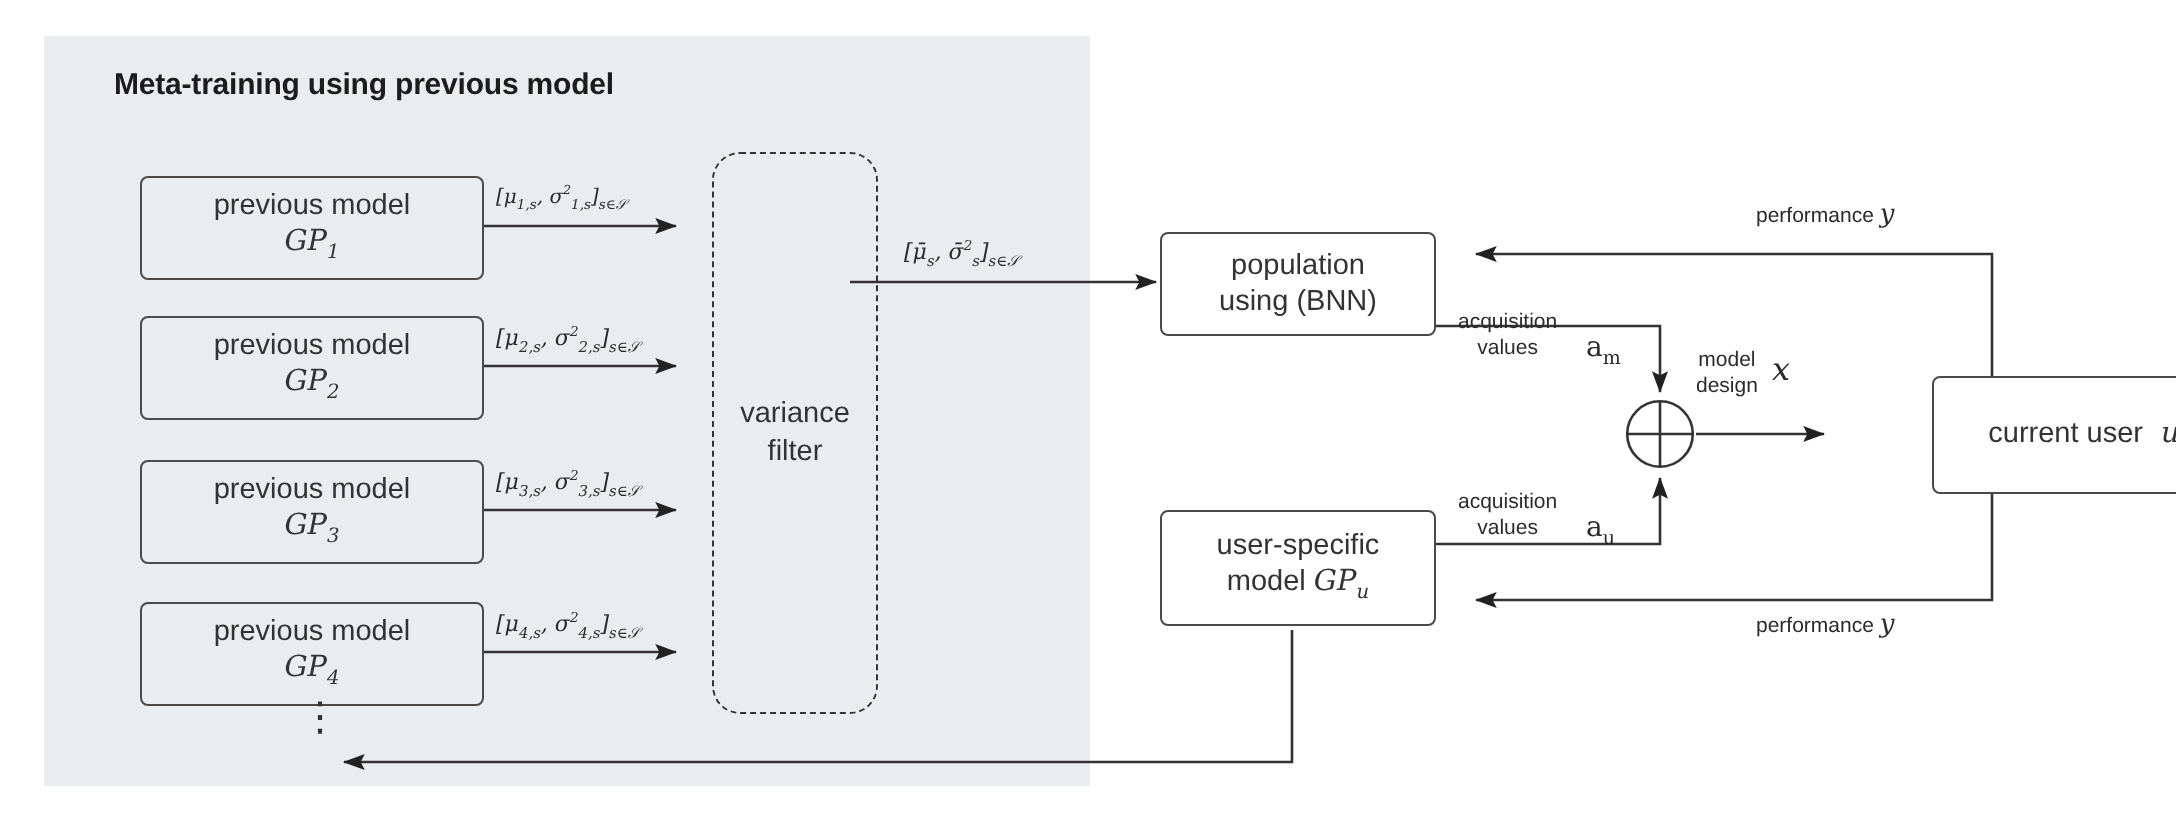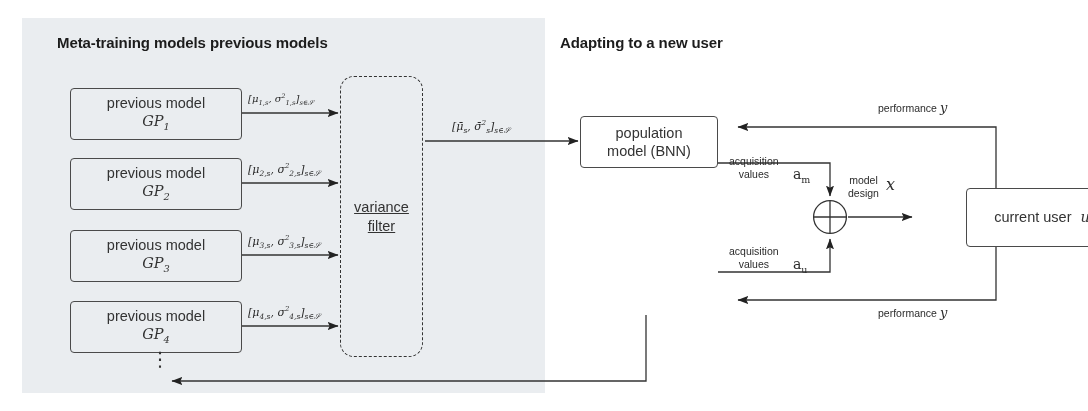--- a/index.html
+++ b/index.html
@@ -50,22 +50,21 @@
 
     <line x1="848" y1="217" x2="912" y2="217" stroke="#333" stroke-width="1.3" marker-end="url(#ah)"></line>
 
     <path d="M996,188 L996,127 L738,127" fill="none" stroke="#333" stroke-width="1.3" marker-end="url(#ah)"></path>
 
     <path d="M996,247 L996,300 L738,300" fill="none" stroke="#333" stroke-width="1.3" marker-end="url(#ah)"></path>
 
     <path d="M646,315 L646,381 L172,381" fill="none" stroke="#333" stroke-width="1.3" marker-end="url(#ah)"></path>
   </svg>
 
-  <div class="ttl" style="left:57px;top:34px;">Meta-training models previous models</div>
-  <div class="ttl" style="left:560px;top:34px;">Adapting to a new user</div>
+  <div class="ttl" style="left:57px;top:34px;">Meta-training using previous model</div>
 
   <div class="box" style="left:70px;top:88px;width:172px;height:52px;">
     <span>previous model</span>
     <span class="l2 serif"><span>GP</span><sub>1</sub></span>
   </div>
   <div class="box" style="left:70px;top:158px;width:172px;height:52px;">
     <span>previous model</span>
     <span class="l2 serif"><span>GP</span><sub>2</sub></span>
   </div>
   <div class="box" style="left:70px;top:230px;width:172px;height:52px;">
@@ -80,32 +79,36 @@
   <div class="mlbl" style="left:248px;top:92px;font-size:10px;">[<span>μ</span><sub>1,s</sub>, <span>σ</span><sup>2</sup><sub>1,s</sub>]<sub>s∈𝒮</sub></div>
 
   <div class="mlbl" style="left:248px;top:162px;font-size:11px;">[<span>μ</span><sub>2,s</sub>, <span>σ</span><sup>2</sup><sub>2,s</sub>]<sub>s∈𝒮</sub></div>
 
   <div class="mlbl" style="left:248px;top:234px;font-size:11px;">[<span>μ</span><sub>3,s</sub>, <span>σ</span><sup>2</sup><sub>3,s</sub>]<sub>s∈𝒮</sub></div>
 
   <div class="mlbl" style="left:248px;top:305px;font-size:11px;">[<span>μ</span><sub>4,s</sub>, <span>σ</span><sup>2</sup><sub>4,s</sub>]<sub>s∈𝒮</sub></div>
 
   <div class="dots" style="left:150px;top:355px;width:20px;">⋮</div>
 
-  <div class="dashbox" style="left:340px;top:76px;width:83px;height:281px;text-decoration:underline;">
+  <div class="dashbox" style="left:356px;top:76px;width:83px;height:281px;">
     <span>variance</span>
     <span>filter</span>
   </div>
 
   <div class="mlbl" style="left:452px;top:119px;font-size:11px;">[<span>μ̄</span><sub>s</sub>, <span>σ̄</span><sup>2</sup><sub>s</sub>]<sub>s∈𝒮</sub></div>
 
   <div class="box" style="left:580px;top:116px;width:138px;height:52px;">
     <span>population</span>
-    <span>model (BNN)</span>
+    <span>using (BNN)</span>
   </div>
 
+  <div class="box" style="left:580px;top:255px;width:138px;height:58px;">
+    <span>user-specific</span>
+    <span><span>model </span><span class="serif"><span>GP</span><sub>u</sub></span></span>
+  </div>
 
   <div style="position:absolute;left:812px;top:199px;width:36px;height:36px;">
     <svg width="36" height="36">
       <circle cx="18" cy="18" r="16.4" fill="none" stroke="#333" stroke-width="1.3"></circle>
       <line x1="18" y1="1.6" x2="18" y2="34.4" stroke="#333" stroke-width="1.3"></line>
       <line x1="1.6" y1="18" x2="34.4" y2="18" stroke="#333" stroke-width="1.3"></line>
     </svg>
   </div>
 
   <div class="acq" style="left:729px;top:155px;">

